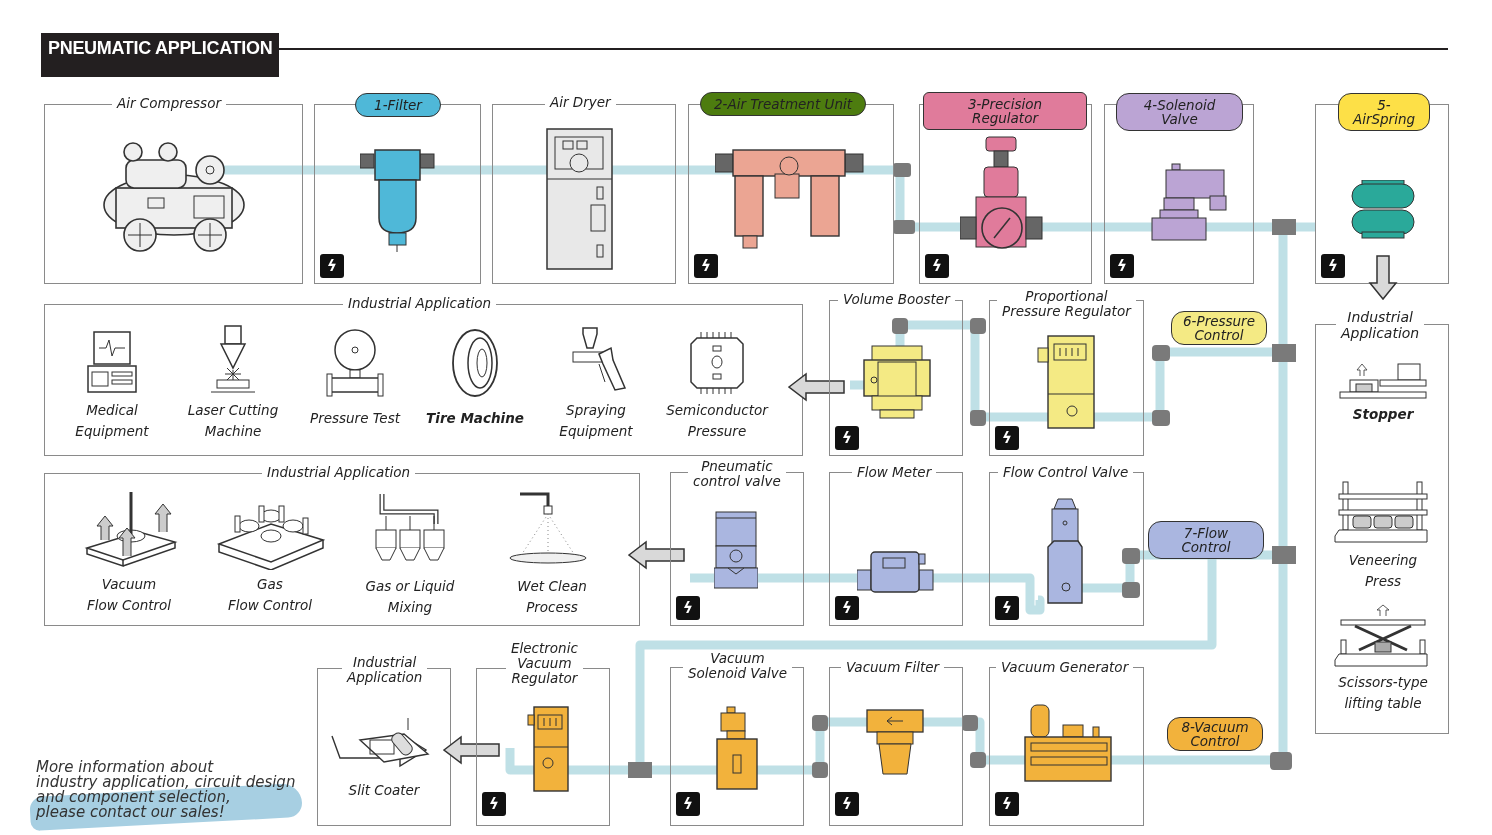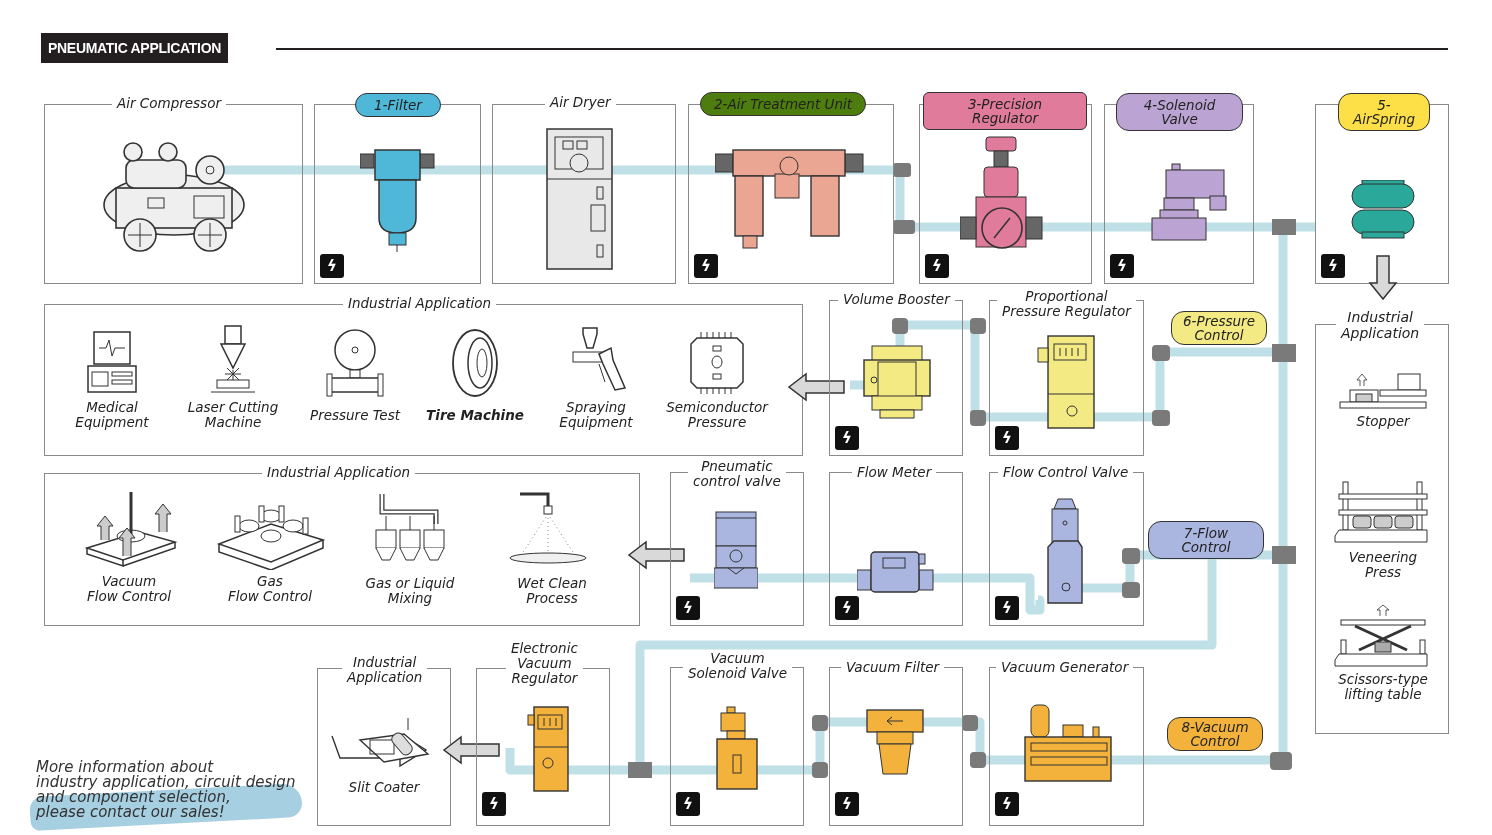--- a/index.html
+++ b/index.html
@@ -1,24 +1,24 @@
 <!DOCTYPE html>
 <html><head>
 <meta charset="utf-8">
 <style>
   html,body{margin:0;padding:0;background:#ffffff;}
   body{width:1492px;height:835px;position:relative;overflow:hidden;font-family:"DejaVu Sans",sans-serif;color:#1a1a1a;}
-  .hdr{position:absolute;left:41px;top:33px;height:30px;background:#231f20;color:#fff;font-family:"Liberation Sans",sans-serif;font-weight:bold;font-size:14px;line-height:30px;padding:0 7px;letter-spacing:-0.3px;}
+  .hdr{position:absolute;left:41px;top:33px;height:44px;background:#231f20;color:#fff;font-family:"Liberation Sans",sans-serif;font-weight:bold;font-size:18px;line-height:30px;padding:0 7px;letter-spacing:-0.3px;}
   .hdr-line{position:absolute;left:276px;top:48px;width:1172px;height:2px;background:#231f20;}
   .box{position:absolute;border:1.5px solid #8a8a8a;box-sizing:border-box;background:transparent;}
   .lbl{position:absolute;background:#fff;font-size:13.5px;line-height:15px;text-align:center;white-space:pre-line;padding:0 5px;color:#222;font-style:italic;}
   .tag{position:absolute;border:1.6px solid #333;border-radius:13px;font-size:13.5px;line-height:14px;text-align:center;white-space:pre-line;padding:4px 9px;color:#222;font-style:italic;box-sizing:border-box;}
   .badge{position:absolute;width:24px;height:24px;background:#111;border-radius:3px;color:#fff;font-size:15px;line-height:24px;text-align:center;font-weight:bold;font-style:italic;}
   .app-item{position:absolute;text-align:center;}
-  .app-label{font-size:13.5px;line-height:15px;white-space:pre-line;color:#222;font-style:italic;}
+  .app-label{font-size:13.5px;line-height:21px;white-space:pre-line;color:#222;font-style:italic;}
   .pipes{position:absolute;left:0;top:0;}
   .note{position:absolute;left:36px;top:760px;font-size:15px;line-height:15px;white-space:pre-line;color:#333;font-style:italic;}
   .note-brush{position:absolute;left:30px;top:790px;width:272px;height:34px;background:#a7cfe2;border-radius:20px 30px 22px 14px;transform:rotate(-3deg);}
 </style>
 </head>
 <body>
 
 <div class="hdr">PNEUMATIC APPLICATION</div>
 <div class="hdr-line"></div>
 
@@ -427,21 +427,21 @@
 </svg>
 <div class="badge" style="left:995px;top:792px;">ϟ</div>
 
 <div class="tag" style="left:1167px;top:717px;width:96px;background:#f2b23c;padding:2px 8px;">8-Vacuum
 Control</div>
 
 <div class="box" style="left:1315px;top:324px;width:134px;height:410px;"></div>
 <div class="lbl" style="left:1336px;top:309px;font-size:14px;line-height:16px;">Industrial
 Application</div>
 
-<div class="app-item" style="left:1328px;top:370px;width:110px;">
+<div class="app-item" style="left:1328px;top:360px;width:110px;font-weight:bold;">
   <svg width="90" height="40">
     <rect x="60" y="4" width="22" height="16" fill="#fff" stroke="#333"></rect>
     <rect x="42" y="20" width="46" height="6" fill="#fff" stroke="#333"></rect>
     <rect x="12" y="20" width="28" height="12" fill="#fff" stroke="#333"></rect>
     <rect x="18" y="24" width="16" height="8" fill="#ccc" stroke="#333"></rect>
     <rect x="2" y="32" width="86" height="6" fill="#fff" stroke="#333"></rect>
     <path d="M22 16 V10 H19 L24 4 L29 10 H26 V16" fill="#fff" stroke="#333" stroke-width="0.8"></path>
   </svg>
   <div class="app-label">Stopper</div>
 </div>

